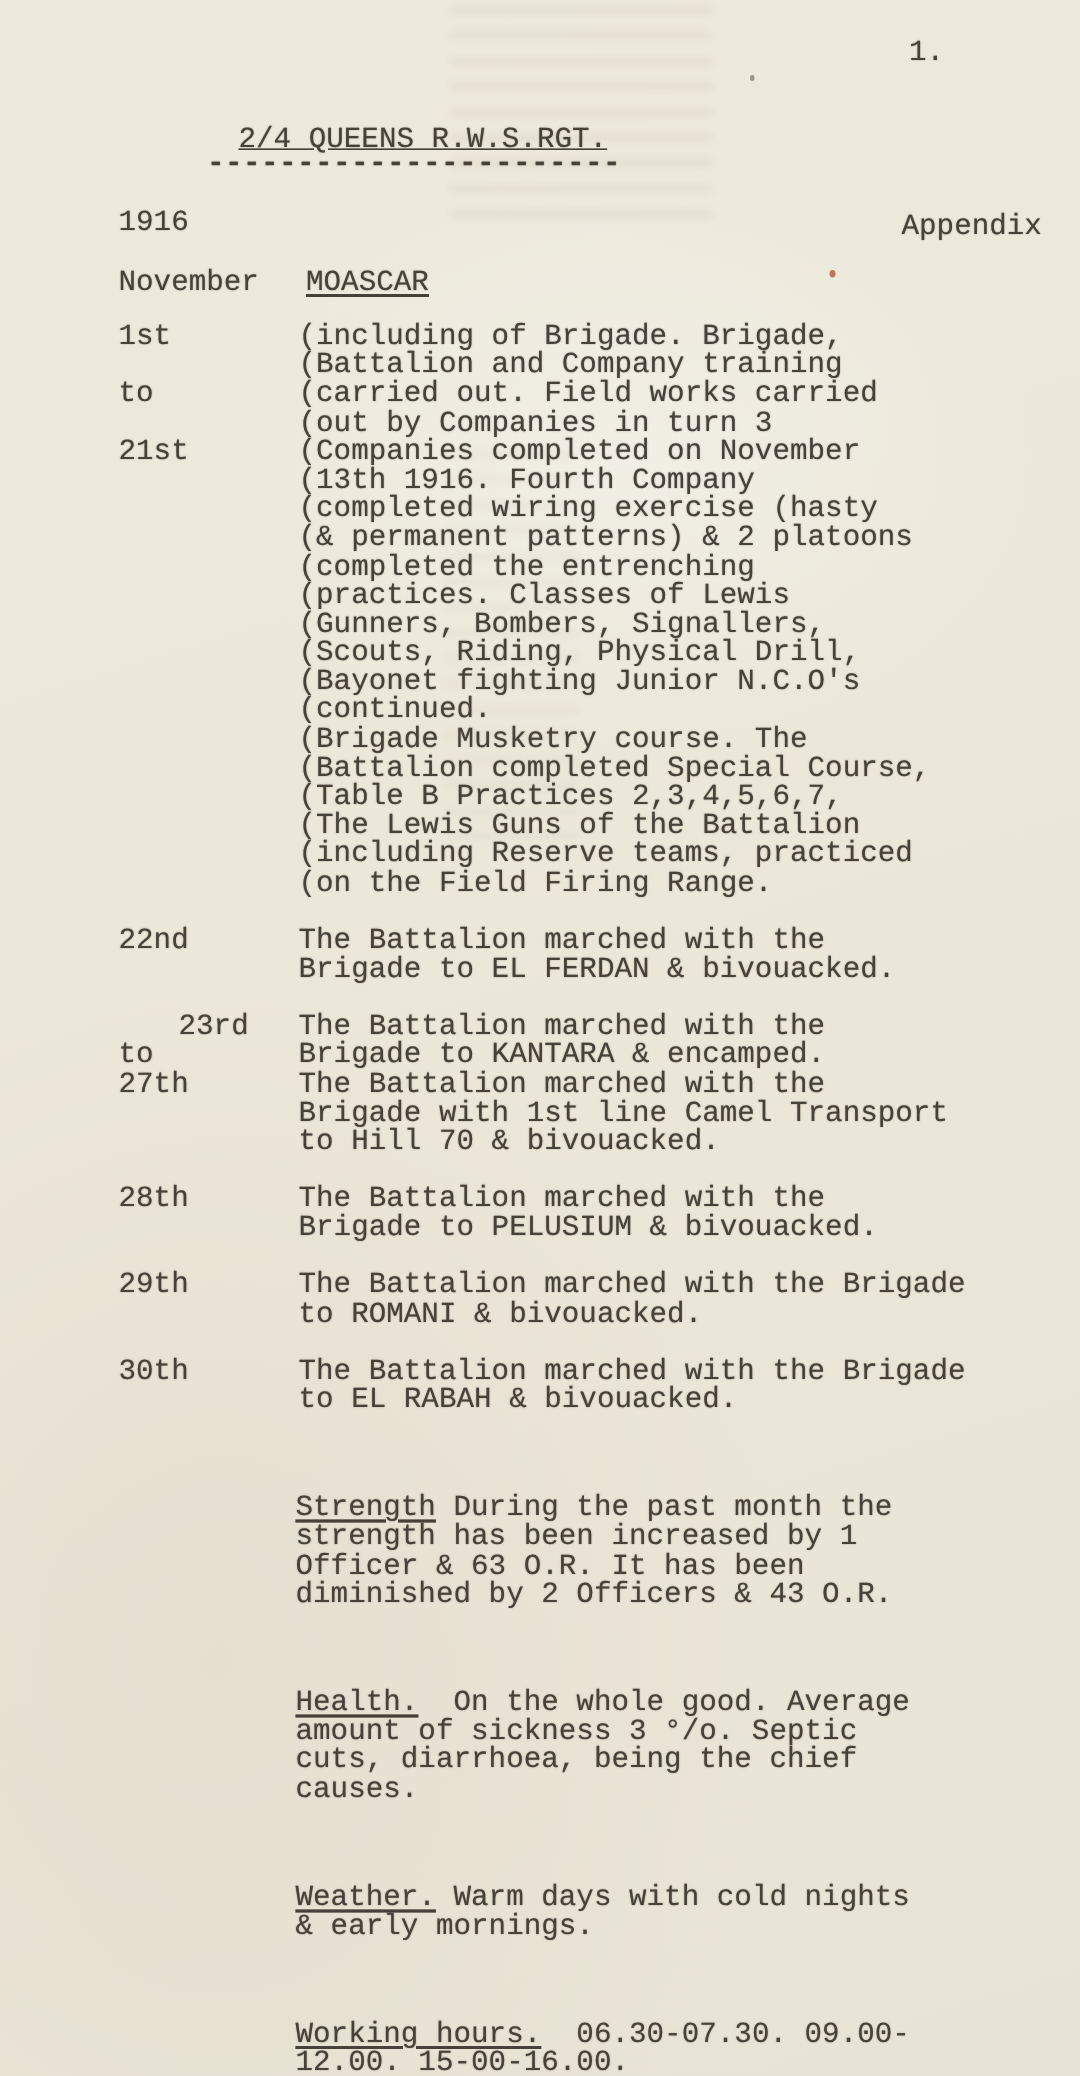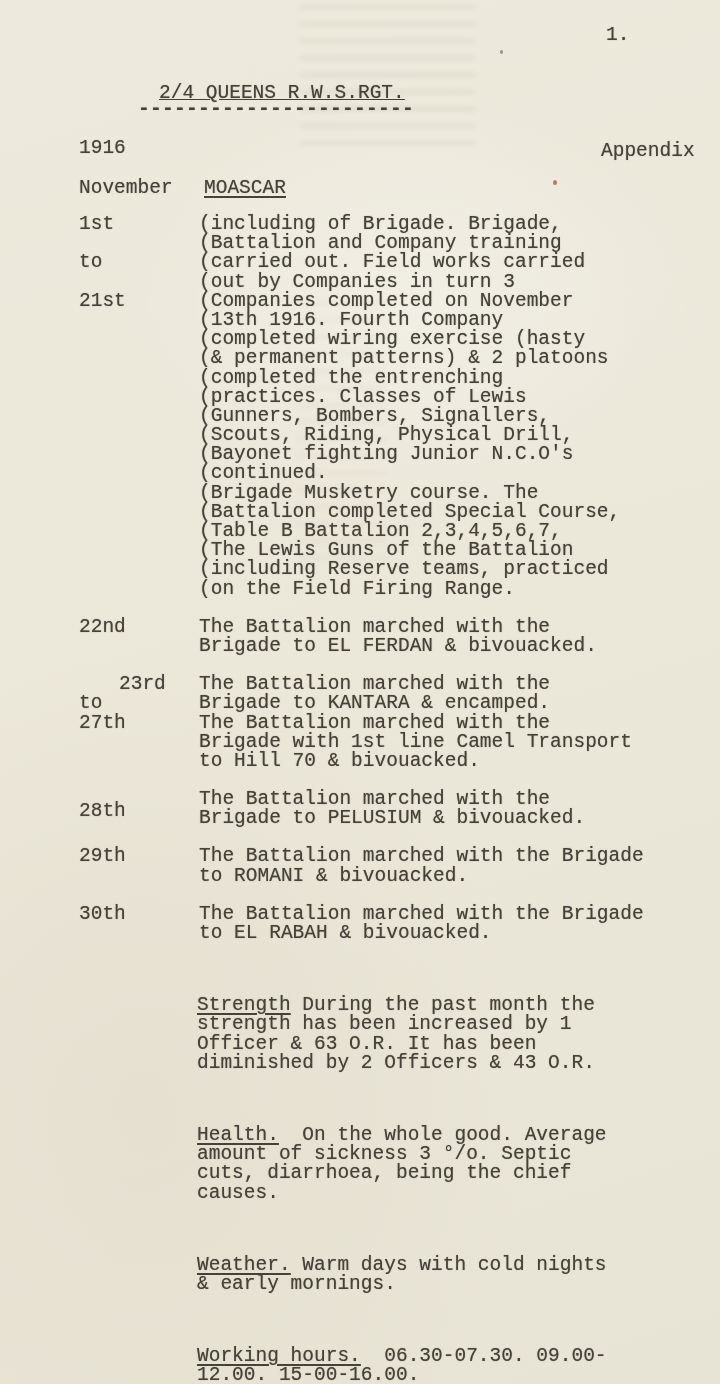--- a/index.html
+++ b/index.html
@@ -91,21 +91,21 @@
           <div class="line">(completed wiring exercise (hasty</div>
           <div class="line">(&amp; permanent patterns) &amp; 2 platoons</div>
           <div class="line">(completed the entrenching</div>
           <div class="line">(practices. Classes of Lewis</div>
           <div class="line">(Gunners, Bombers, Signallers,</div>
           <div class="line">(Scouts, Riding, Physical Drill,</div>
           <div class="line">(Bayonet fighting Junior N.C.O's</div>
           <div class="line">(continued.</div>
           <div class="line">(Brigade Musketry course. The</div>
           <div class="line">(Battalion completed Special Course,</div>
-          <div class="line">(Table B Battalion 2,3,4,5,6,7,</div>
+          <div class="line">(Table B Practices 2,3,4,5,6,7,</div>
           <div class="line">(The Lewis Guns of the Battalion</div>
           <div class="line">(including Reserve teams, practiced</div>
           <div class="line">(on the Field Firing Range.</div>
         </div>
       </div>
       <div class="entry">
         <div class="dates">
           <span style="top: 0px;">22nd</span>
         </div>
         <div class="text">
@@ -122,21 +122,21 @@
         <div class="text">
           <div class="line">The Battalion marched with the</div>
           <div class="line">Brigade to KANTARA &amp; encamped.</div>
           <div class="line">The Battalion marched with the</div>
           <div class="line">Brigade with 1st line Camel Transport</div>
           <div class="line">to Hill 70 &amp; bivouacked.</div>
         </div>
       </div>
       <div class="entry">
         <div class="dates">
-          <span style="top: 12px; text-align: center;">28th</span>
+          <span style="top: 0px; text-align: center;">28th</span>
         </div>
         <div class="text">
           <div class="line">The Battalion marched with the</div>
           <div class="line">Brigade to PELUSIUM &amp; bivouacked.</div>
         </div>
       </div>
       <div class="entry">
         <div class="dates">
           <span style="top: 0px;">29th</span>
         </div>

